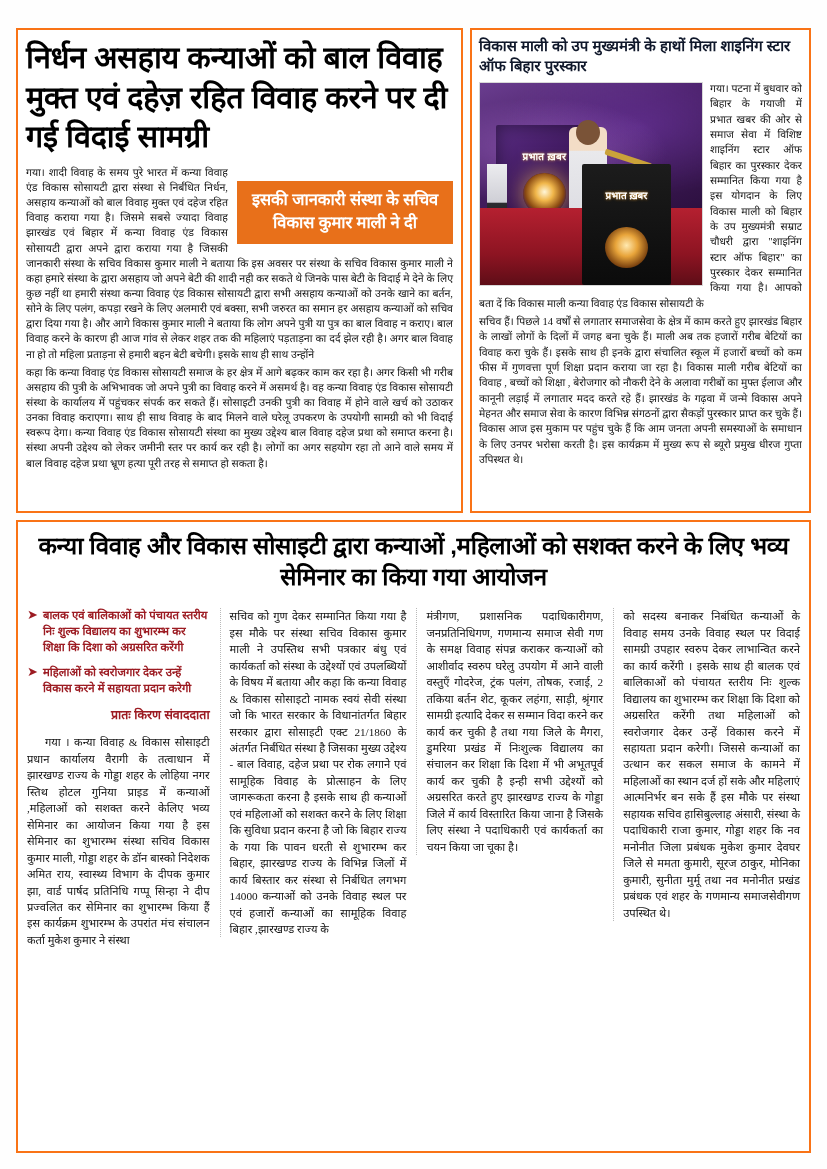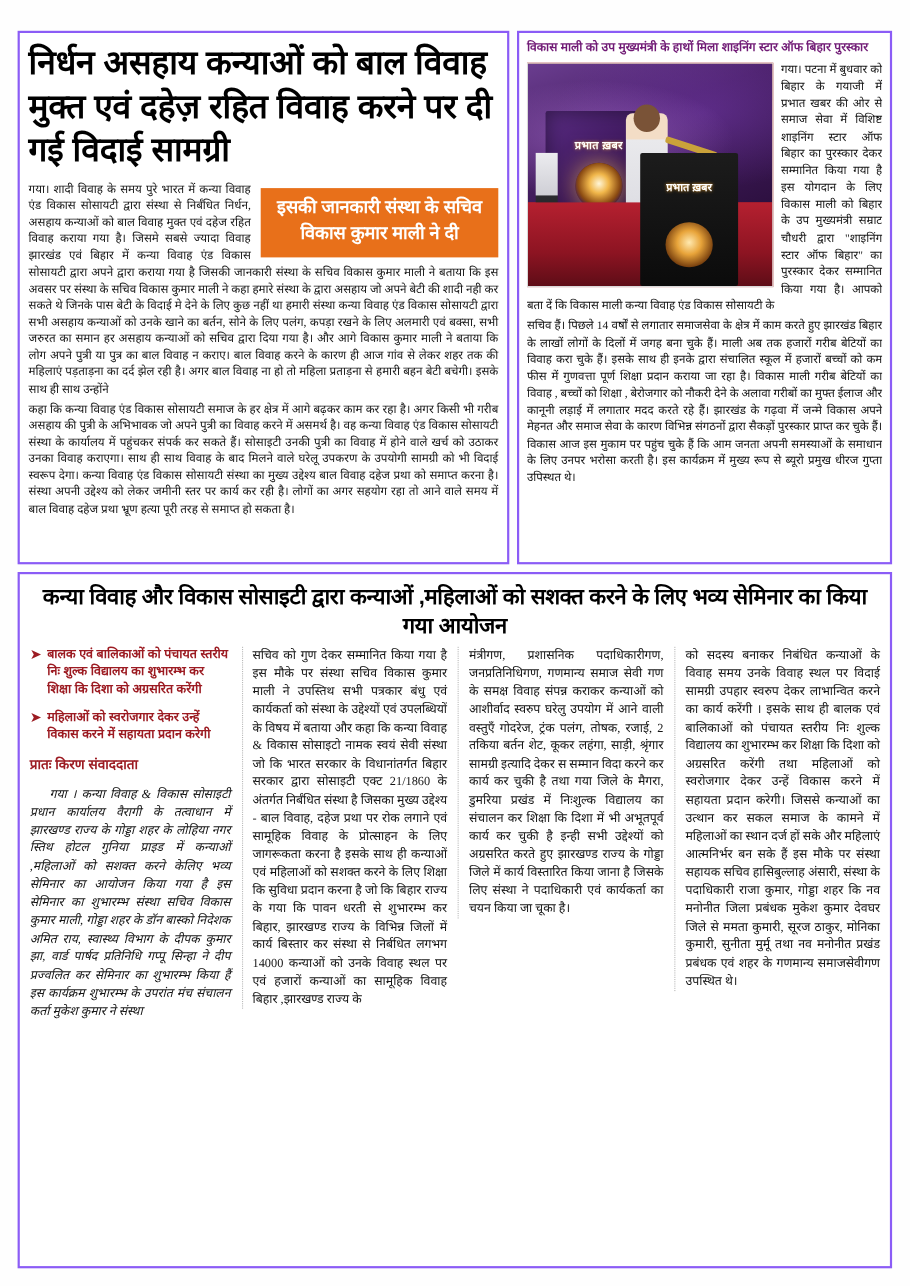--- a/index.html
+++ b/index.html
@@ -19,21 +19,21 @@
     width: 827px;
     height: 1169px;
     position: relative;
     background: #fefefe;
     padding: 0;
     box-sizing: border-box;
   }
 
   
   .article {
-    border: 2px solid #8b5cf6;
+    border: 2px solid #f97316;
     box-sizing: border-box;
     background: #fff;
     position: absolute;
   }
 
   
   #top-left-article {
     left: 16px;
     top: 28px;
     width: 447px;
@@ -59,21 +59,21 @@
     width: 216px;
     background: #e8701a;
     color: #ffffff;
     font-family: "Liberation Sans", "DejaVu Sans", sans-serif;
     font-weight: bold;
     font-size: 16.5px;
     line-height: 1.42;
     text-align: center;
     padding: 7px 6px 9px 6px;
     box-sizing: border-box;
-    margin: 6px 0 5px 9px;
+    margin: 16px 0 5px 9px;
     letter-spacing: -0.1px;
   }
   .col-text {
     font-size: 10.6px;
     line-height: 1.43;
     text-align: justify;
     text-justify: inter-word;
     color: #141414;
     hyphens: none;
   }
@@ -82,23 +82,23 @@
   #top-right-article {
     left: 470px;
     top: 28px;
     width: 341px;
     height: 485px;
     padding: 5px 7px 4px 7px;
   }
   .headline-sub {
     font-family: "Liberation Sans", "DejaVu Sans", sans-serif;
     font-weight: bold;
-    font-size: 11px;
+    font-size: 15px;
     line-height: 1.30;
-    color: #701a75;
+    color: #0f172a;
     margin: 1px 0 6px 0;
   }
   .tr-flow { overflow: hidden; }
   .photo {
     float: left;
     width: 222px;
     height: 202px;
     margin: 1px 7px 4px 0;
     position: relative;
     overflow: hidden;
@@ -183,25 +183,25 @@
   #bottom-article {
     left: 16px;
     top: 520px;
     width: 795px;
     height: 633px;
     padding: 6px 9px 5px 9px;
   }
   .headline-wide {
     font-family: "Liberation Sans", "DejaVu Sans", sans-serif;
     font-weight: bold;
-    font-size: 20px;
+    font-size: 24px;
     line-height: 1.30;
     color: #000;
     text-align: center;
-    margin: 2px 0 6px 0;
+    margin: 2px 0 16px 0;
     letter-spacing: -0.3px;
   }
   .b-cols {
     display: flex;
     gap: 10px;
     align-items: flex-start;
   }
   .b-col {
     width: 189px;
     font-size: 11.2px;
@@ -231,24 +231,24 @@
     color: #9c1b22;
     font-size: 13px;
     line-height: 1.1;
     flex: 0 0 auto;
   }
   .byline {
     color: #9c1b22;
     font-family: "Liberation Sans", "DejaVu Sans", sans-serif;
     font-weight: bold;
     font-size: 12.4px;
-    text-align: left;
+    text-align: right;
     margin: 0 0 10px 0;
   }
-  .lead-gap { text-indent: 18px; font-style: italic; }
+  .lead-gap { text-indent: 18px; }
 </style>
 </head>
 <body>
 
 <div class="page">
 
   <div class="article" id="top-left-article">
     <div class="headline-main">निर्धन असहाय कन्याओं को बाल विवाह मुक्त एवं दहेज़ रहित विवाह करने पर दी गई विदाई सामग्री</div>
 
     <div class="tl-body">

